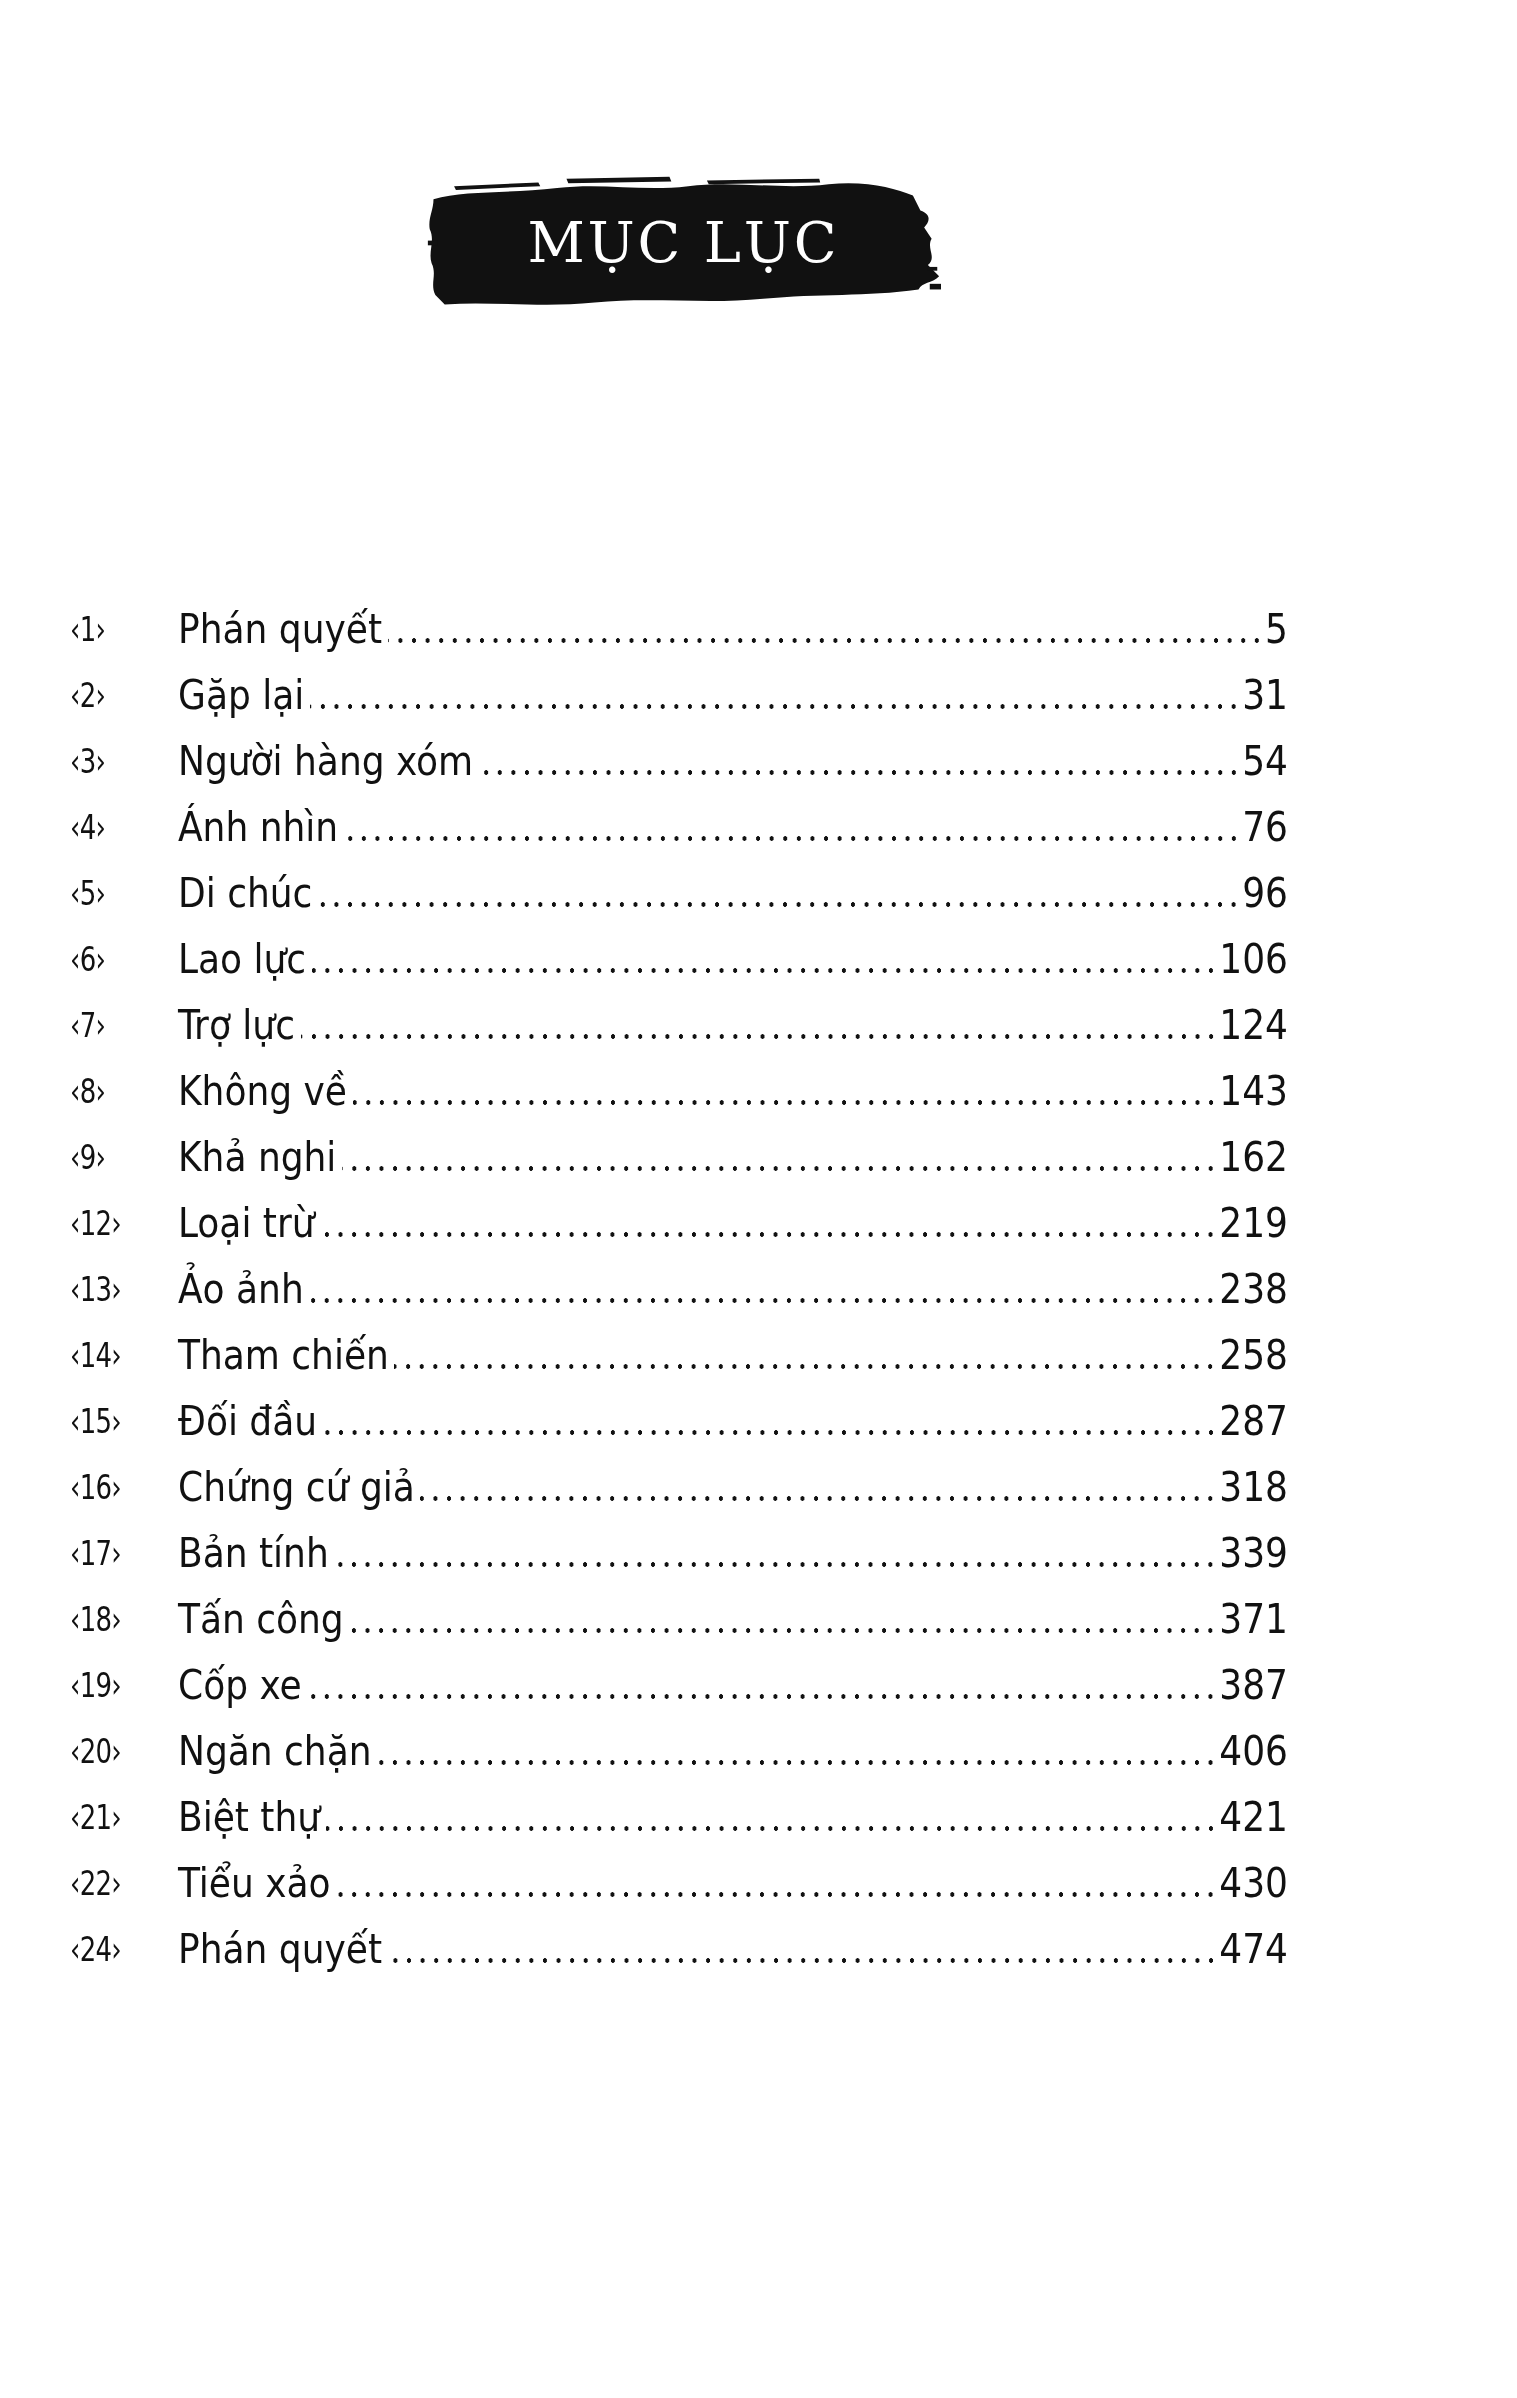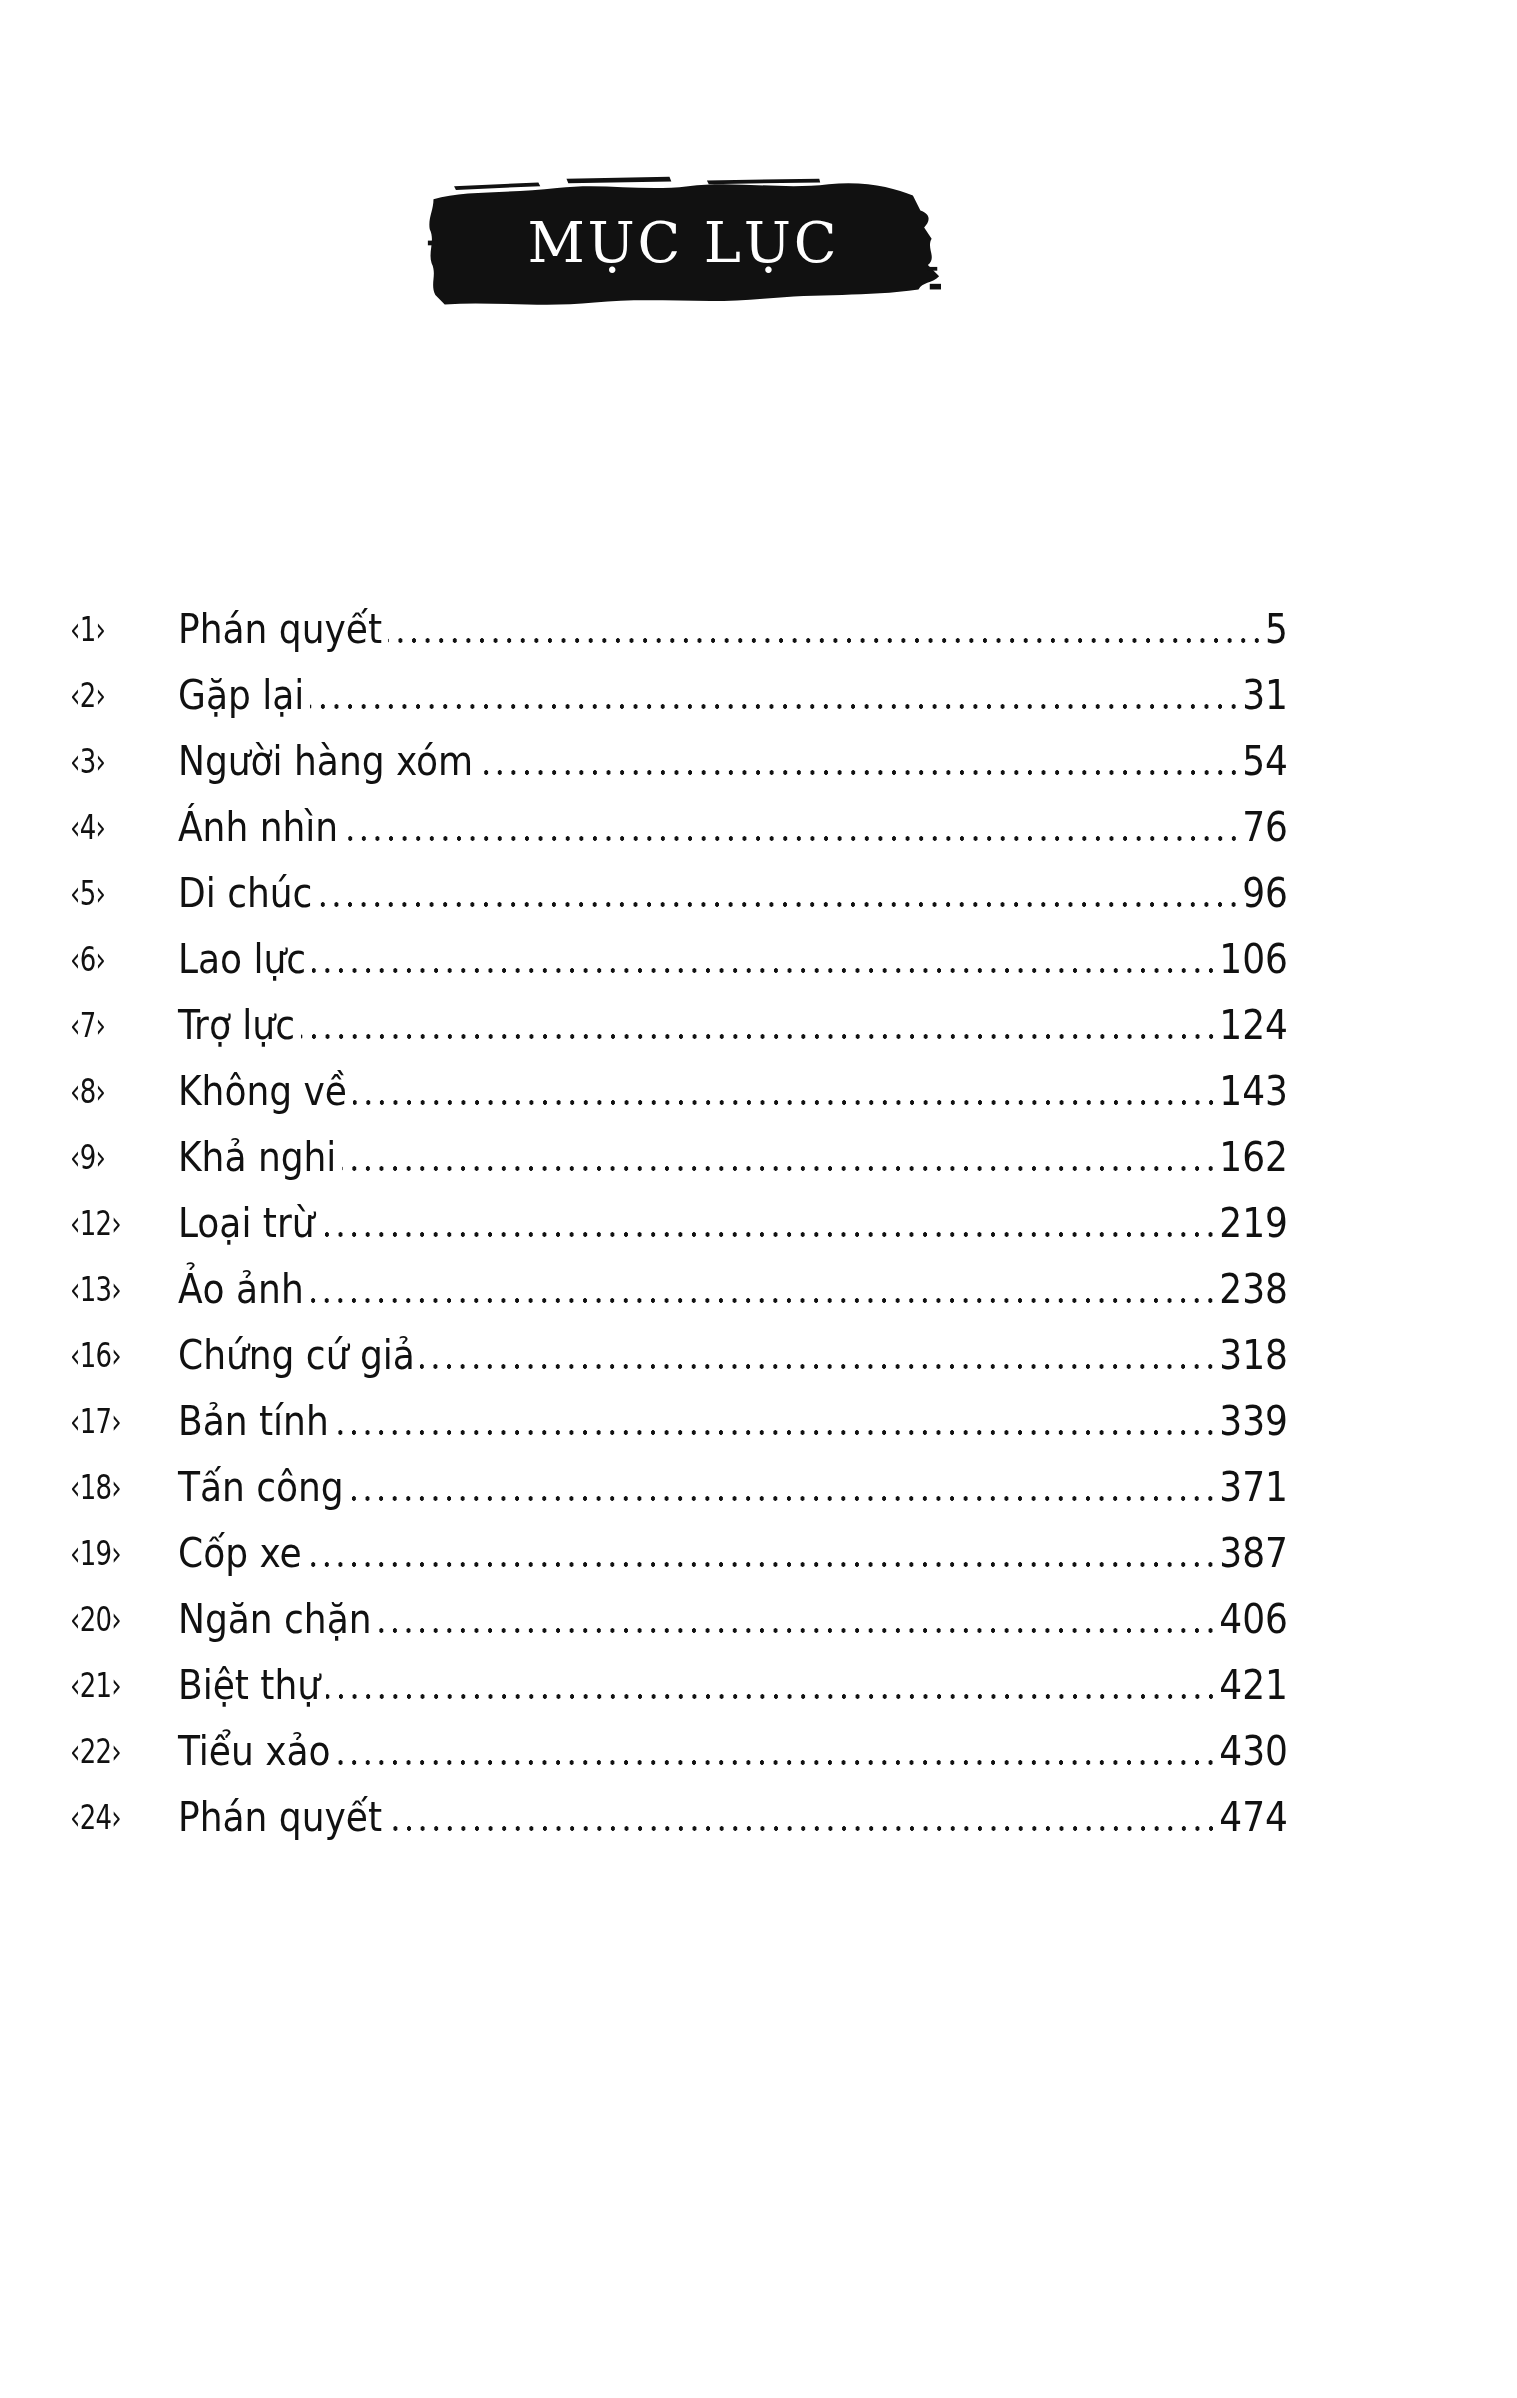--- a/index.html
+++ b/index.html
@@ -172,20 +172,32 @@
     <span class="toc-dots"></span>
     <span class="toc-page">219</span>
   </div>
   <div class="toc-row">
     <span class="toc-num">‹13›</span>
     <span class="toc-title">Ảo ảnh</span>
     <span class="toc-dots"></span>
     <span class="toc-page">238</span>
   </div>
   <div class="toc-row">
+    <span class="toc-num">‹14›</span>
+    <span class="toc-title">Tham chiến</span>
+    <span class="toc-dots"></span>
+    <span class="toc-page">258</span>
+  </div>
+  <div class="toc-row">
+    <span class="toc-num">‹15›</span>
+    <span class="toc-title">Đối đầu</span>
+    <span class="toc-dots"></span>
+    <span class="toc-page">287</span>
+  </div>
+  <div class="toc-row">
     <span class="toc-num">‹16›</span>
     <span class="toc-title">Chứng cứ giả</span>
     <span class="toc-dots"></span>
     <span class="toc-page">318</span>
   </div>
   <div class="toc-row">
     <span class="toc-num">‹17›</span>
     <span class="toc-title">Bản tính</span>
     <span class="toc-dots"></span>
     <span class="toc-page">339</span>

